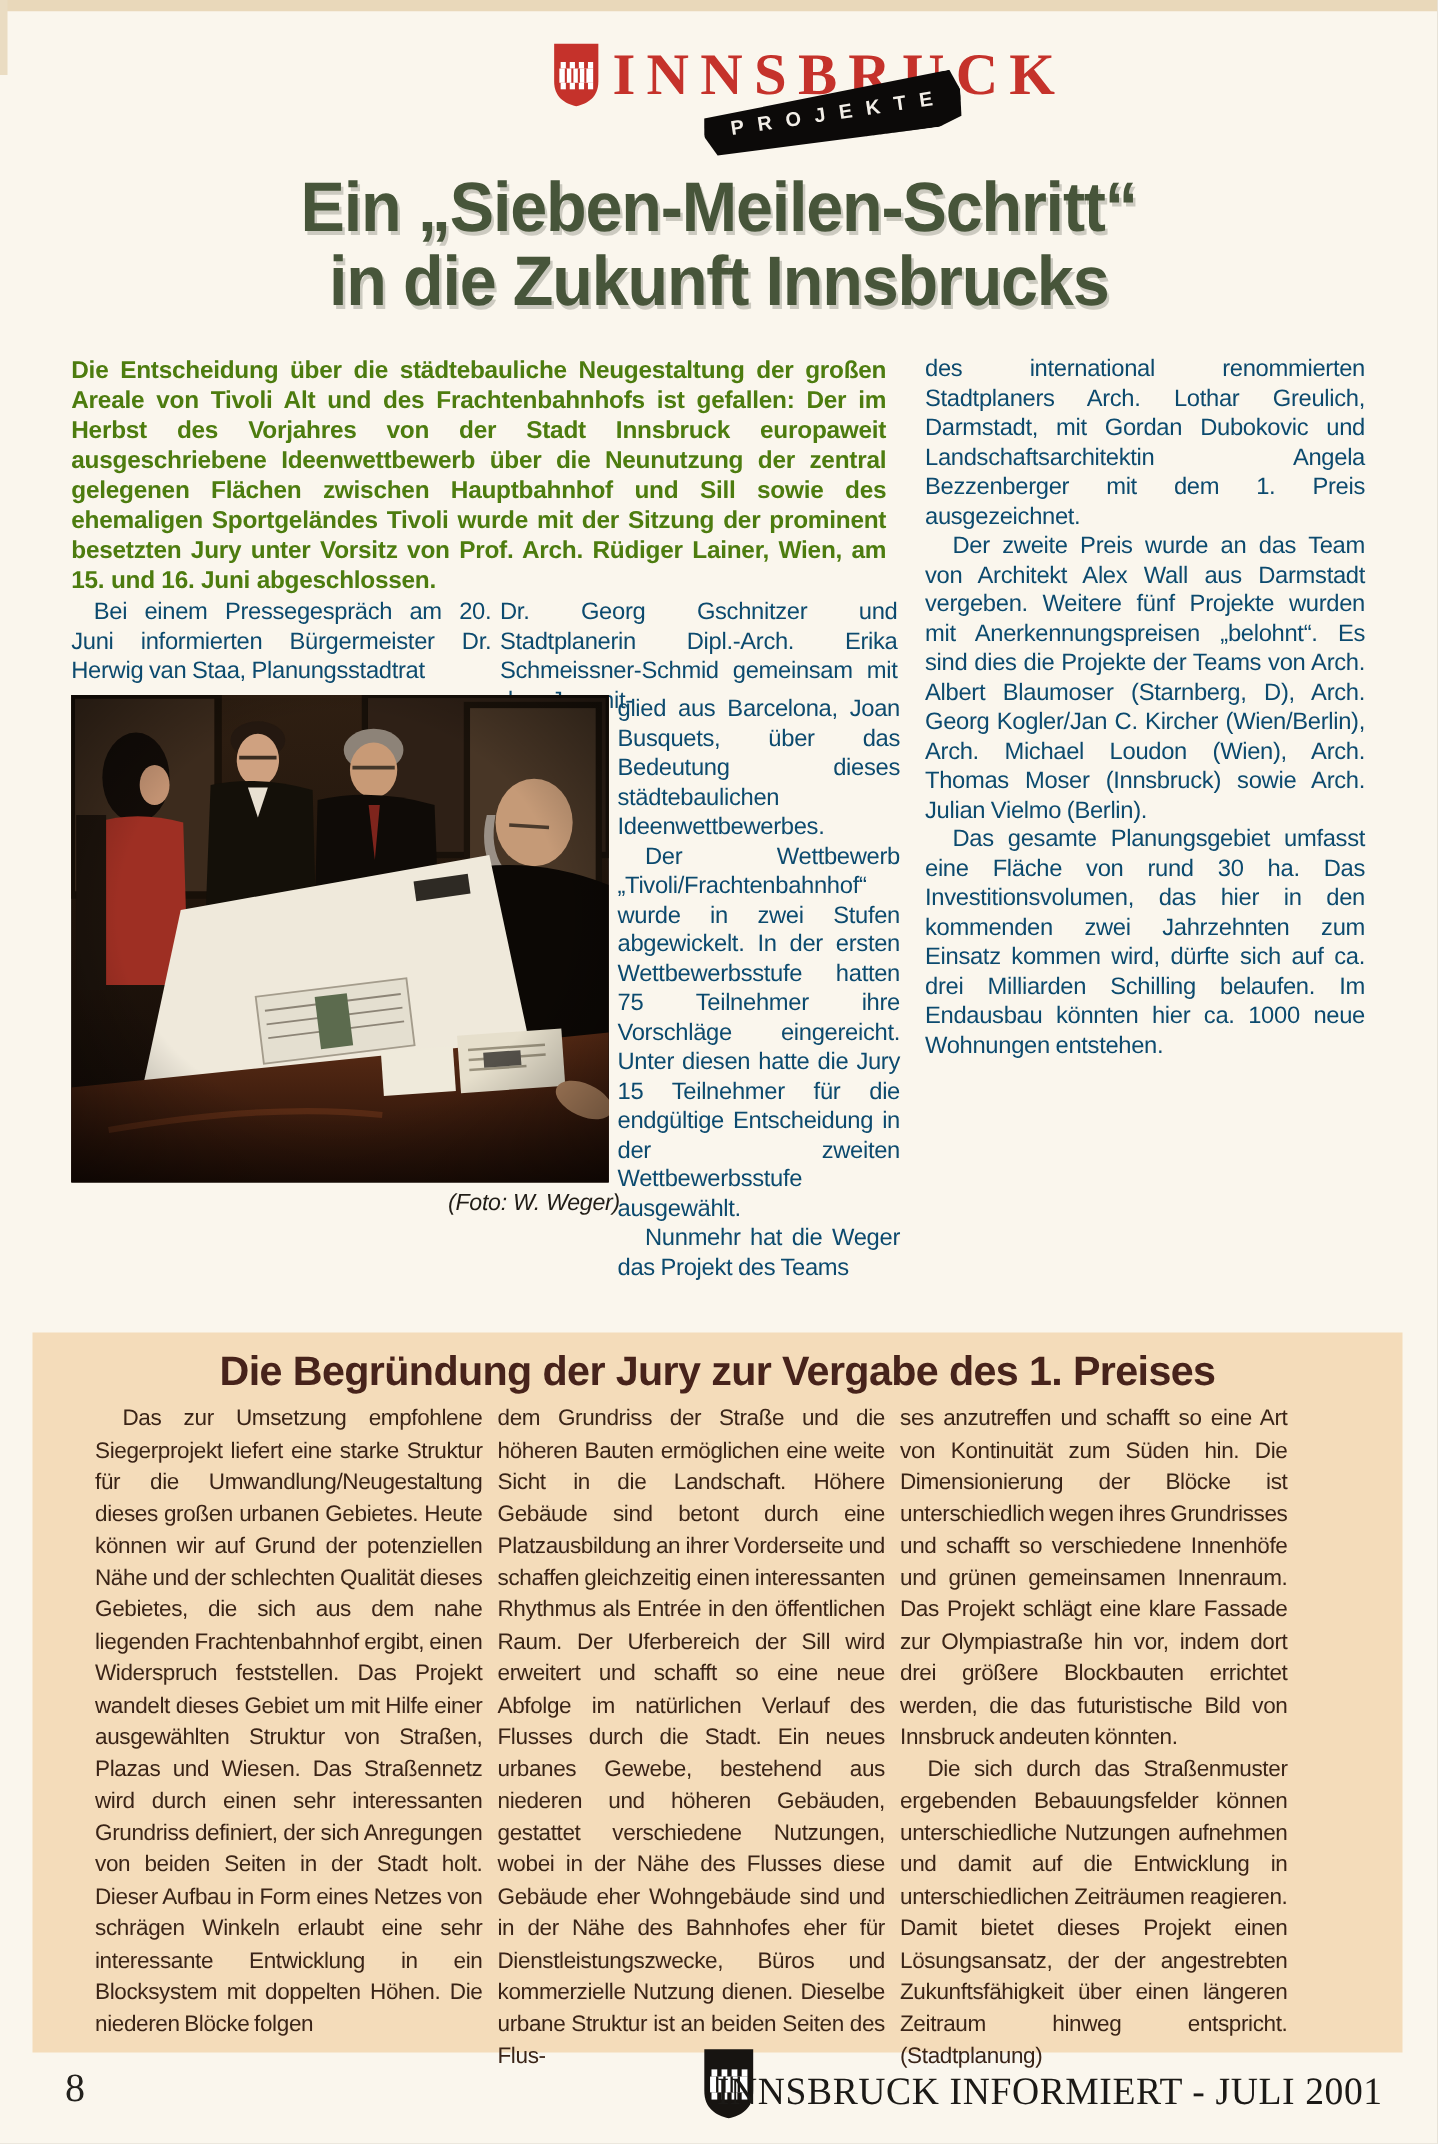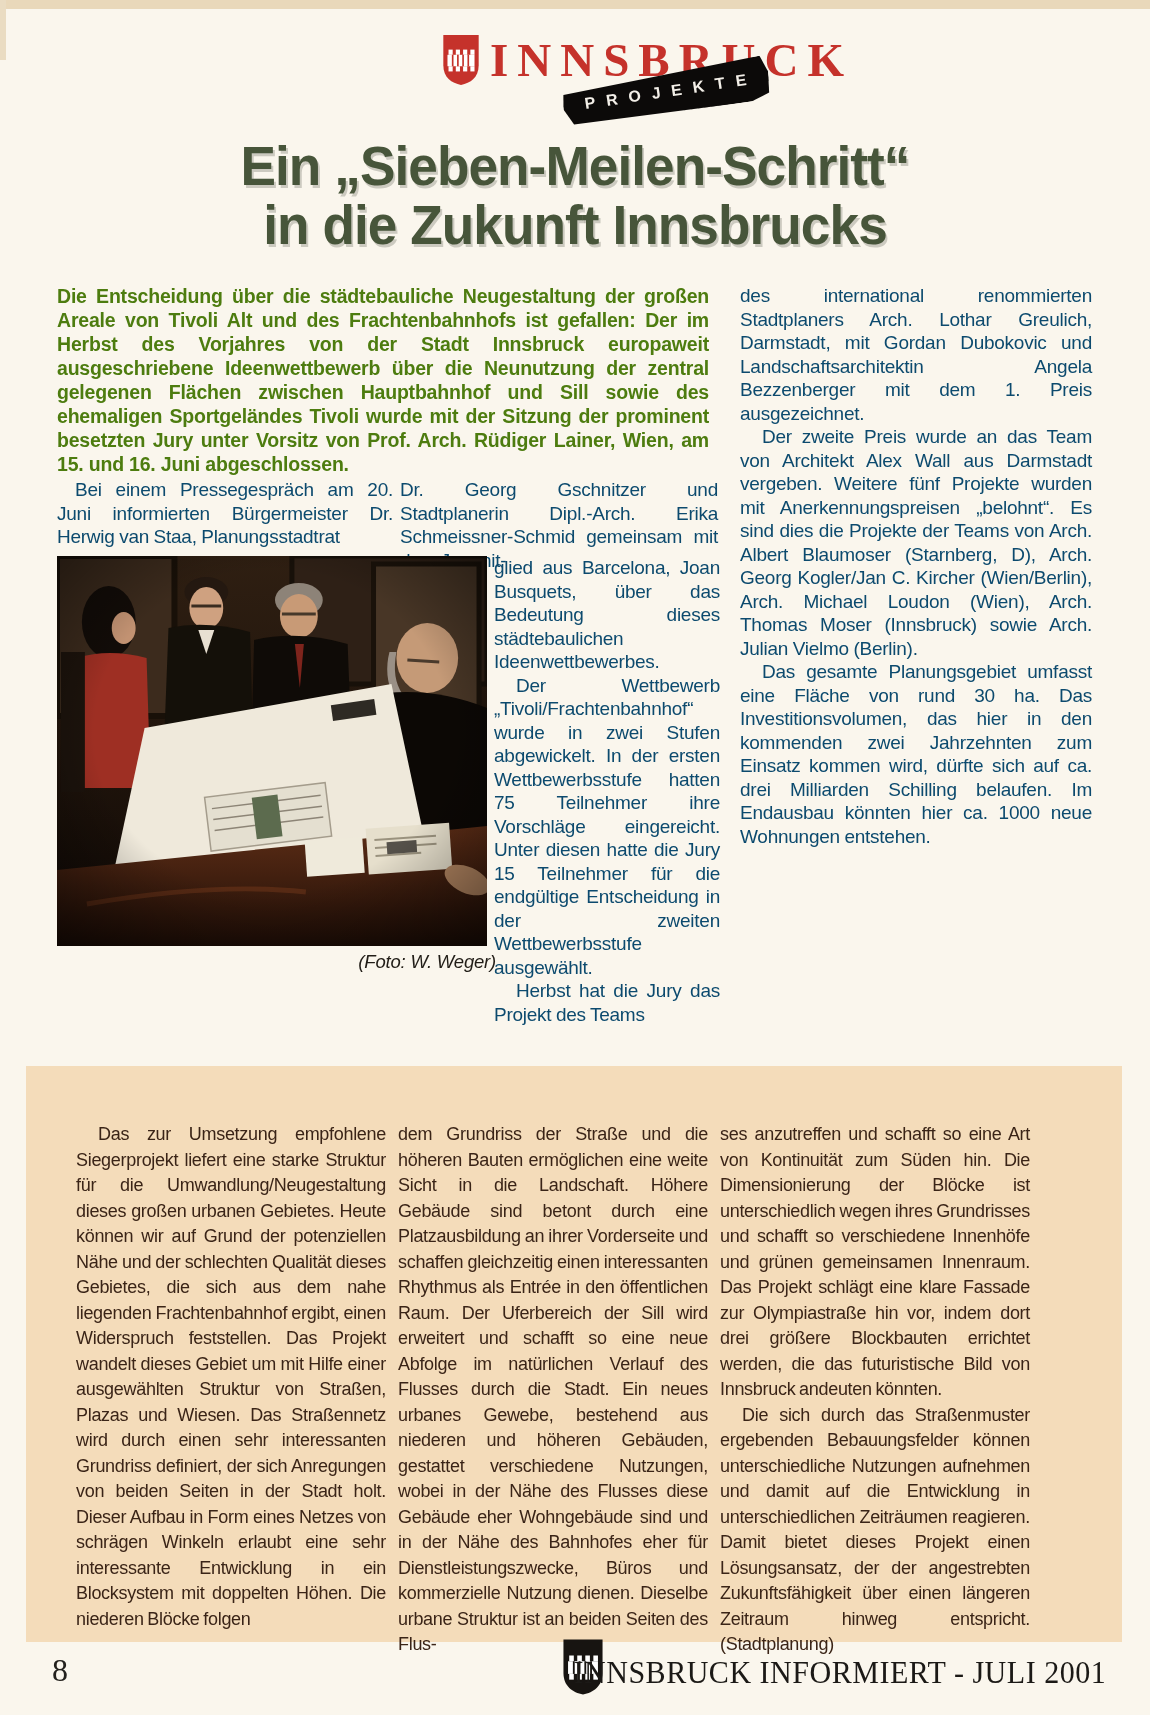--- a/index.html
+++ b/index.html
@@ -139,21 +139,21 @@
     <div class="line">in die Zukunft Innsbrucks</div>
   </div>
 
   <div class="intro">Die Entscheidung über die städtebauliche Neugestaltung der großen Areale von Tivoli Alt und des Frachtenbahnhofs ist gefallen: Der im Herbst des Vorjahres von der Stadt Innsbruck europaweit ausgeschriebene Ideenwettbewerb über die Neunutzung der zentral gelegenen Flächen zwischen Hauptbahnhof und Sill sowie des ehemaligen Sportgeländes Tivoli wurde mit der Sitzung der prominent besetzten Jury unter Vorsitz von Prof. Arch. Rüdiger Lainer, Wien, am 15. und 16. Juni abgeschlossen.</div>
 
   <div class="bodycol col-a">Bei einem Pressegespräch am 20. Juni informierten Bürgermeister Dr. Herwig van Staa, Planungsstadtrat</div>
   <div class="bodycol col-b-top">Dr. Georg Gschnitzer und Stadtplanerin Dipl.-Arch. Erika Schmeissner-Schmid gemeinsam mit dem Jurymit-</div>
   <div class="bodycol col-b-side">
       <p class="first">glied aus Barcelona, Joan Busquets, über das Bedeutung dieses städtebaulichen Ideenwettbewerbes.</p>
       <p>Der Wettbewerb „Tivoli/Frachtenbahnhof“ wurde in zwei Stufen abgewickelt. In der ersten Wettbewerbsstufe hatten 75 Teilnehmer ihre Vorschläge eingereicht. Unter diesen hatte die Jury 15 Teilnehmer für die endgültige Entscheidung in der zweiten Wettbewerbsstufe ausgewählt.</p>
-      <p>Herbst hat die Jury das Projekt des Teams</p>
+      <p>Nunmehr hat die Weger das Projekt des Teams</p>
     </div>
   <div class="bodycol col-c">
       <p class="first">des international renommierten Stadtplaners Arch. Lothar Greulich, Darmstadt, mit Gordan Dubokovic und Landschaftsarchitektin Angela Bezzenberger mit dem 1. Preis ausgezeichnet.</p>
       <p>Der zweite Preis wurde an das Team von Architekt Alex Wall aus Darmstadt vergeben. Weitere fünf Projekte wurden mit Anerkennungspreisen „belohnt“. Es sind dies die Projekte der Teams von Arch. Albert Blaumoser (Starnberg, D), Arch. Georg Kogler/Jan C. Kircher (Wien/Berlin), Arch. Michael Loudon (Wien), Arch. Thomas Moser (Innsbruck) sowie Arch. Julian Vielmo (Berlin).</p>
       <p>Das gesamte Planungsgebiet umfasst eine Fläche von rund 30 ha. Das Investitionsvolumen, das hier in den kommenden zwei Jahrzehnten zum Einsatz kommen wird, dürfte sich auf ca. drei Milliarden Schilling belaufen. Im Endausbau könnten hier ca. 1000 neue Wohnungen entstehen.</p>
     </div>
 
   <div class="photo">
     <svg viewBox="0 0 432 390" preserveAspectRatio="none">
       <defs>
@@ -218,20 +218,21 @@
       <ellipse cx="412" cy="324" rx="24" ry="13" fill="#b58762" transform="rotate(24 412 324)"></ellipse>
       <rect width="432" height="390" fill="url(#pvig)"></rect>
     </svg>
   </div>
 
   <div class="caption">
     <span class="credit">(Foto: W. Weger)</span>
   </div>
 
   <div class="jury-box">
+    <h2 class="jury-title">Die Begründung der Jury zur Vergabe des 1. Preises</h2>
     <div class="jury-col jury-col-1 indent-first">
         <p class="first">Das zur Umsetzung empfohlene Siegerprojekt liefert eine starke Struktur für die Umwandlung/Neugestaltung dieses großen urbanen Gebietes. Heute können wir auf Grund der potenziellen Nähe und der schlechten Qualität dieses Gebietes, die sich aus dem nahe liegenden Frachtenbahnhof ergibt, einen Widerspruch feststellen. Das Projekt wandelt dieses Gebiet um mit Hilfe einer ausgewählten Struktur von Straßen, Plazas und Wiesen. Das Straßennetz wird durch einen sehr interessanten Grundriss definiert, der sich Anregungen von beiden Seiten in der Stadt holt. Dieser Aufbau in Form eines Netzes von schrägen Winkeln erlaubt eine sehr interessante Entwicklung in ein Blocksystem mit doppelten Höhen. Die niederen Blöcke folgen</p>
       </div>
     <div class="jury-col jury-col-2">
         <p class="first">dem Grundriss der Straße und die höheren Bauten ermöglichen eine weite Sicht in die Landschaft. Höhere Gebäude sind betont durch eine Platzausbildung an ihrer Vorderseite und schaffen gleichzeitig einen interessanten Rhythmus als Entrée in den öffentlichen Raum. Der Uferbereich der Sill wird erweitert und schafft so eine neue Abfolge im natürlichen Verlauf des Flusses durch die Stadt. Ein neues urbanes Gewebe, bestehend aus niederen und höheren Gebäuden, gestattet verschiedene Nutzungen, wobei in der Nähe des Flusses diese Gebäude eher Wohngebäude sind und in der Nähe des Bahnhofes eher für Dienstleistungszwecke, Büros und kommerzielle Nutzung dienen. Dieselbe urbane Struktur ist an beiden Seiten des Flus-</p>
       </div>
     <div class="jury-col jury-col-3">
         <p class="first">ses anzutreffen und schafft so eine Art von Kontinuität zum Süden hin. Die Dimensionierung der Blöcke ist unterschiedlich wegen ihres Grundrisses und schafft so verschiedene Innenhöfe und grünen gemeinsamen Innenraum. Das Projekt schlägt eine klare Fassade zur Olympiastraße hin vor, indem dort drei größere Blockbauten errichtet werden, die das futuristische Bild von Innsbruck andeuten könnten.</p>
         <p>Die sich durch das Straßenmuster ergebenden Bebauungsfelder können unterschiedliche Nutzungen aufnehmen und damit auf die Entwicklung in unterschiedlichen Zeiträumen reagieren. Damit bietet dieses Projekt einen Lösungsansatz, der der angestrebten Zukunftsfähigkeit über einen längeren Zeitraum hinweg entspricht. (Stadtplanung)</p>
       </div>

